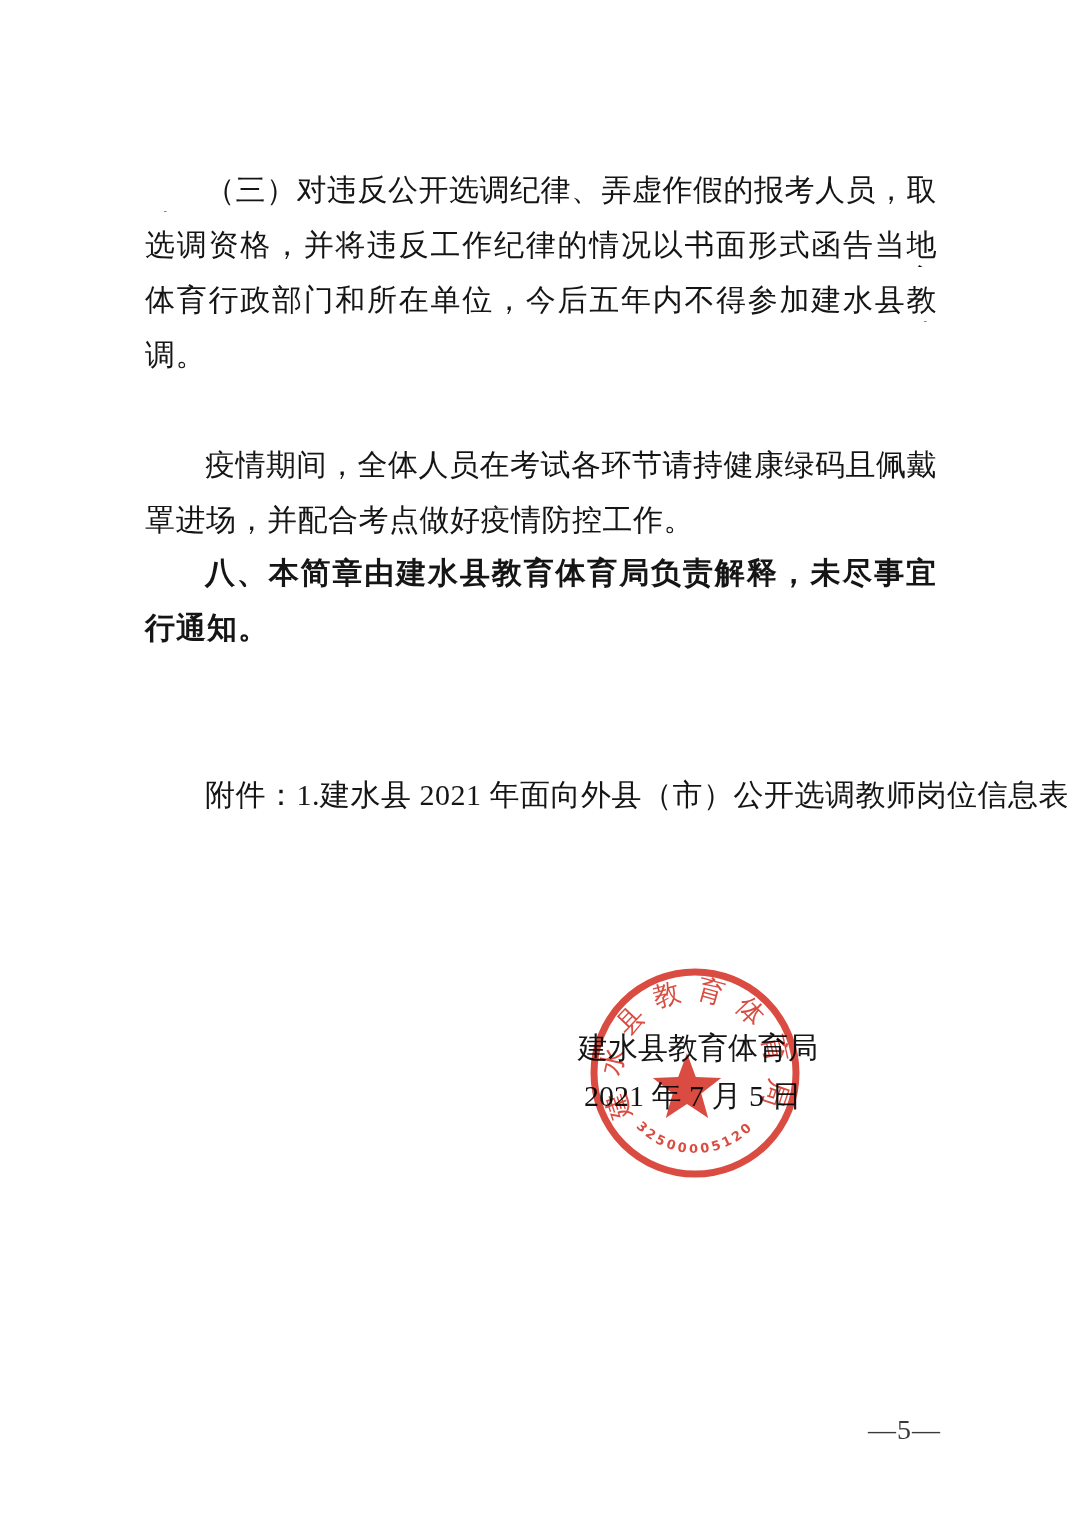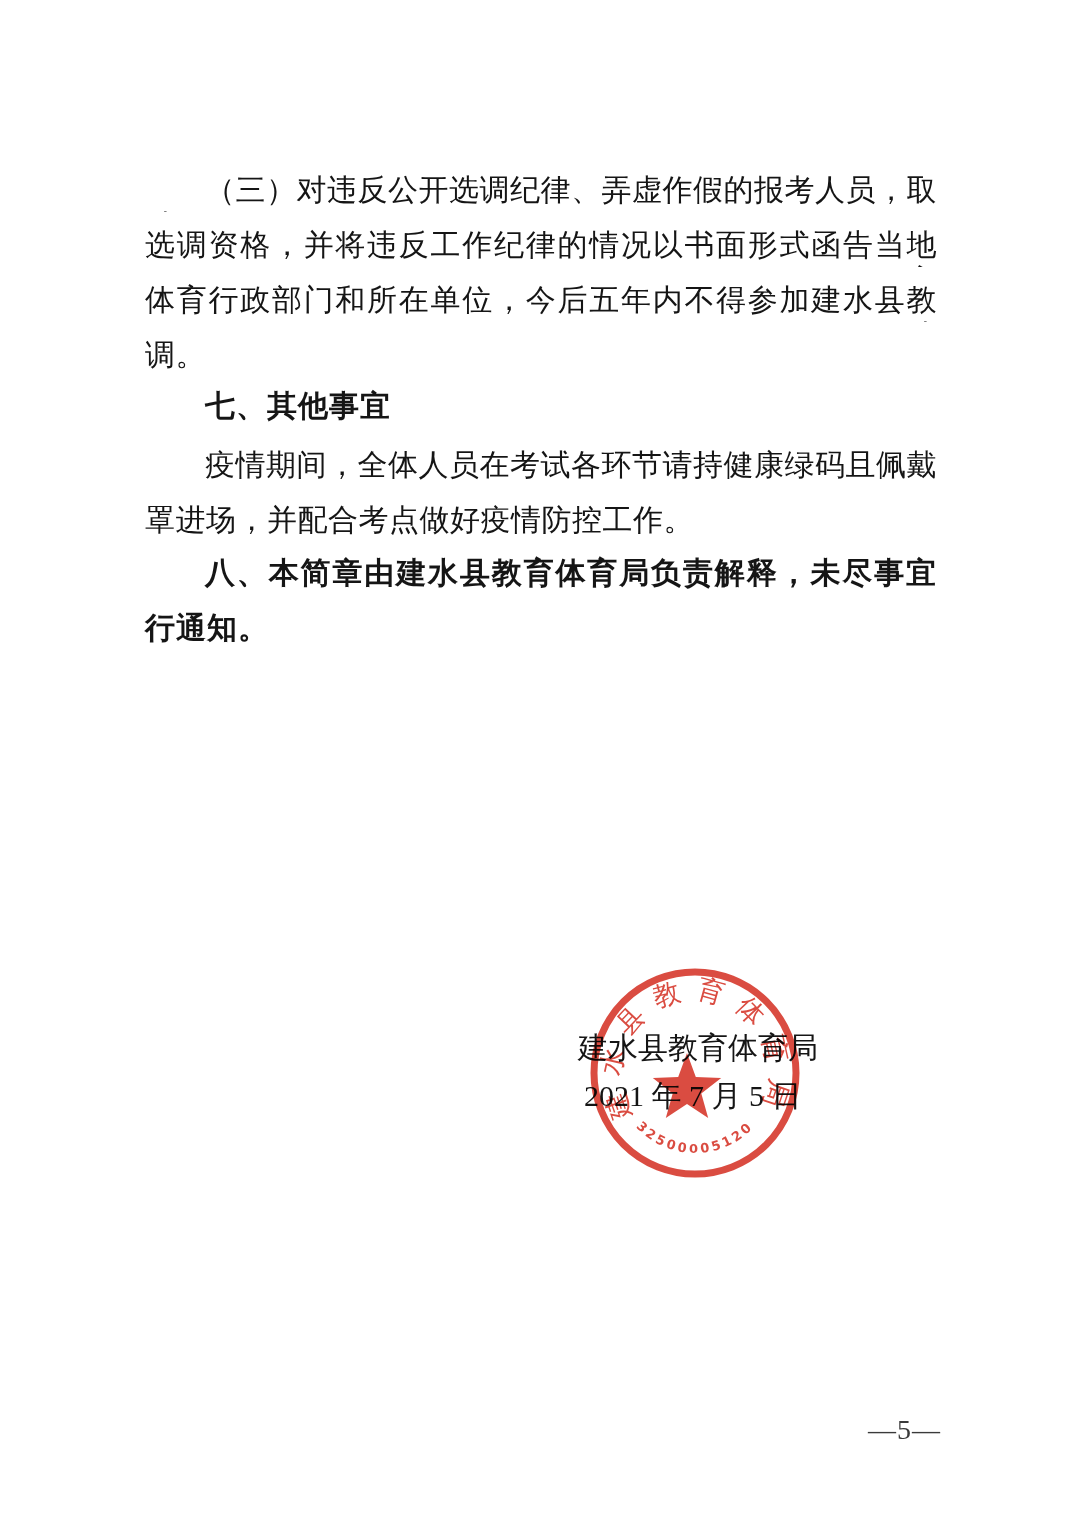--- a/index.html
+++ b/index.html
@@ -71,29 +71,29 @@
 </head>
 <body>
 
 <div class="page">
 
   <div class="line full indent" style="top:172px">（三）对违反公开选调纪律、弄虚作假的报考人员，取消</div>
   <div class="line full" style="top:227px">选调资格，并将违反工作纪律的情况以书面形式函告当地教育</div>
   <div class="line full" style="top:282px">体育行政部门和所在单位，今后五年内不得参加建水县教师选</div>
   <div class="line" style="top:337px">调。</div>
 
-  <div class="line bold indent" style="top:388px">七、其他事宜</div>
 
   <div class="line full indent" style="top:447px">疫情期间，全体人员在考试各环节请持健康绿码且佩戴口</div>
   <div class="line" style="top:502px">罩进场，并配合考点做好疫情防控工作。</div>
 
   <div class="line full bold indent" style="top:555px">八、本简章由建水县教育体育局负责解释，未尽事宜另</div>
   <div class="line bold" style="top:610px">行通知。</div>
 
 
+  <div class="line indent" style="top:777px">附件：1.建水县 2021 年面向外县（市）公开选调教师岗位信息表</div>
 
   <div class="sig" style="left:578px; top:1031px">建水县教育体育局</div>
   <div class="sig" style="left:584px; top:1079px">2021 年 7 月 5 日</div>
 
   <svg class="seal" viewBox="0 0 212 212" aria-hidden="true">
     <circle cx="106" cy="106" r="101" fill="none" stroke-width="7" stroke="#d6382c"></circle>
     <polygon points="98,86 106.8,109.9 132.2,110.9 112.3,126.6 119.2,151.1 98,137 76.8,151.1 83.7,126.6 63.8,110.9 89.2,109.9" fill="#d6382c"></polygon>
     <path id="seal-arc-path" d="M 46.1 149.5 A 74 74 0 1 1 165.9 149.5" fill="none"></path>
     <path id="seal-code-path" d="M 44.7 157.4 A 80 80 0 0 0 167.3 157.4" fill="none"></path>
     <text class="seal-arc-text" text-anchor="middle" fill="#d6382c">

